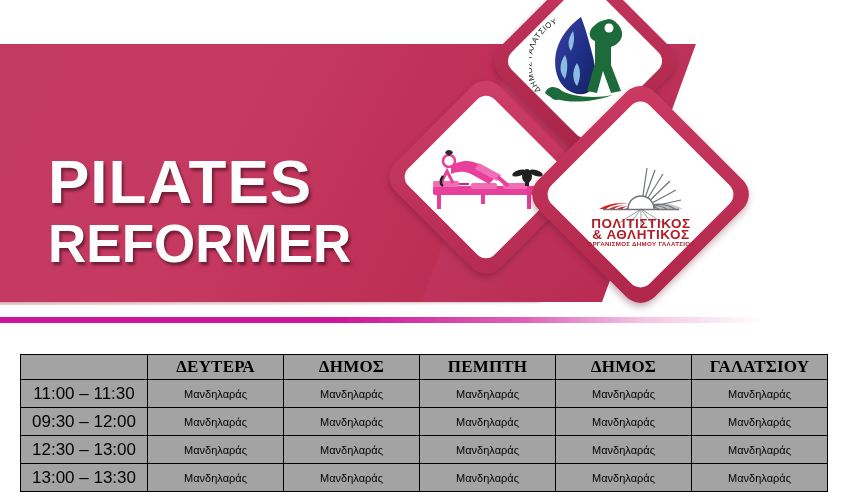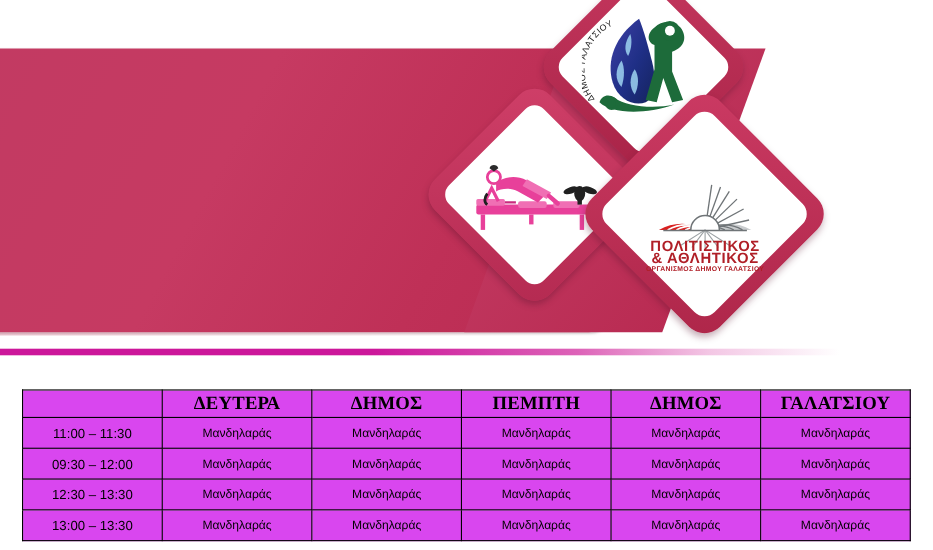--- a/index.html
+++ b/index.html
@@ -82,41 +82,45 @@
     background:linear-gradient(90deg,rgba(190,40,80,.25),rgba(190,40,80,0));
   }
 
   
   .tbl-wrap{position:absolute;left:20px;top:354px;width:808px;}
   table{border-collapse:collapse;width:808px;table-layout:fixed;}
   td,th{
     border:1.5px solid #000;
     text-align:center;vertical-align:middle;
     padding:0;height:27px;
-    background:#d946ef;
+    background:#a3a3a3;
   }
   col.c-time{width:127px;}
   col.c-day{width:136px;}
   thead th{
     font-family:"Liberation Serif",serif;font-weight:bold;font-size:17px;
     color:#000;height:24px;letter-spacing:.2px;
   }
   tbody td{
     font-family:"Liberation Sans",sans-serif;font-size:11px;color:#000;
   }
-  tbody td.time{font-size:12px;margin-left:32px;}
+  tbody td.time{font-size:17px;margin-left:32px;}
 </style>
 </head>
 <body>
 
 <div id="poster">
 
   <div class="banner-wrap">
     <div class="banner-bg"></div>
 
+    <div class="titles">
+      <div class="t1">PILATES</div>
+      <div class="t2">REFORMER</div>
+    </div>
   </div>
 
   <div class="dia" id="dia-pilates">
     <div class="inner"></div>
     <div class="content">
       <svg width="118" height="74" viewBox="0 0 118 74" aria-hidden="true">
 
         <rect x="6" y="46" width="104" height="9" rx="2" fill="#e8409a"></rect>
         <rect x="6" y="41" width="26" height="6" rx="1.5" fill="#f06fb4"></rect>
         <rect x="44" y="43" width="26" height="6" rx="2" fill="#f06fb4"></rect>
@@ -262,21 +266,21 @@
         </tr>
         <tr>
           <td class="time">09:30 – 12:00</td>
           <td>Μανδηλαράς</td>
           <td>Μανδηλαράς</td>
           <td>Μανδηλαράς</td>
           <td>Μανδηλαράς</td>
           <td>Μανδηλαράς</td>
         </tr>
         <tr>
-          <td class="time">12:30 – 13:30</td>
+          <td class="time">12:30 – 13:00</td>
           <td>Μανδηλαράς</td>
           <td>Μανδηλαράς</td>
           <td>Μανδηλαράς</td>
           <td>Μανδηλαράς</td>
           <td>Μανδηλαράς</td>
         </tr>
         <tr>
           <td class="time">13:00 – 13:30</td>
           <td>Μανδηλαράς</td>
           <td>Μανδηλαράς</td>

